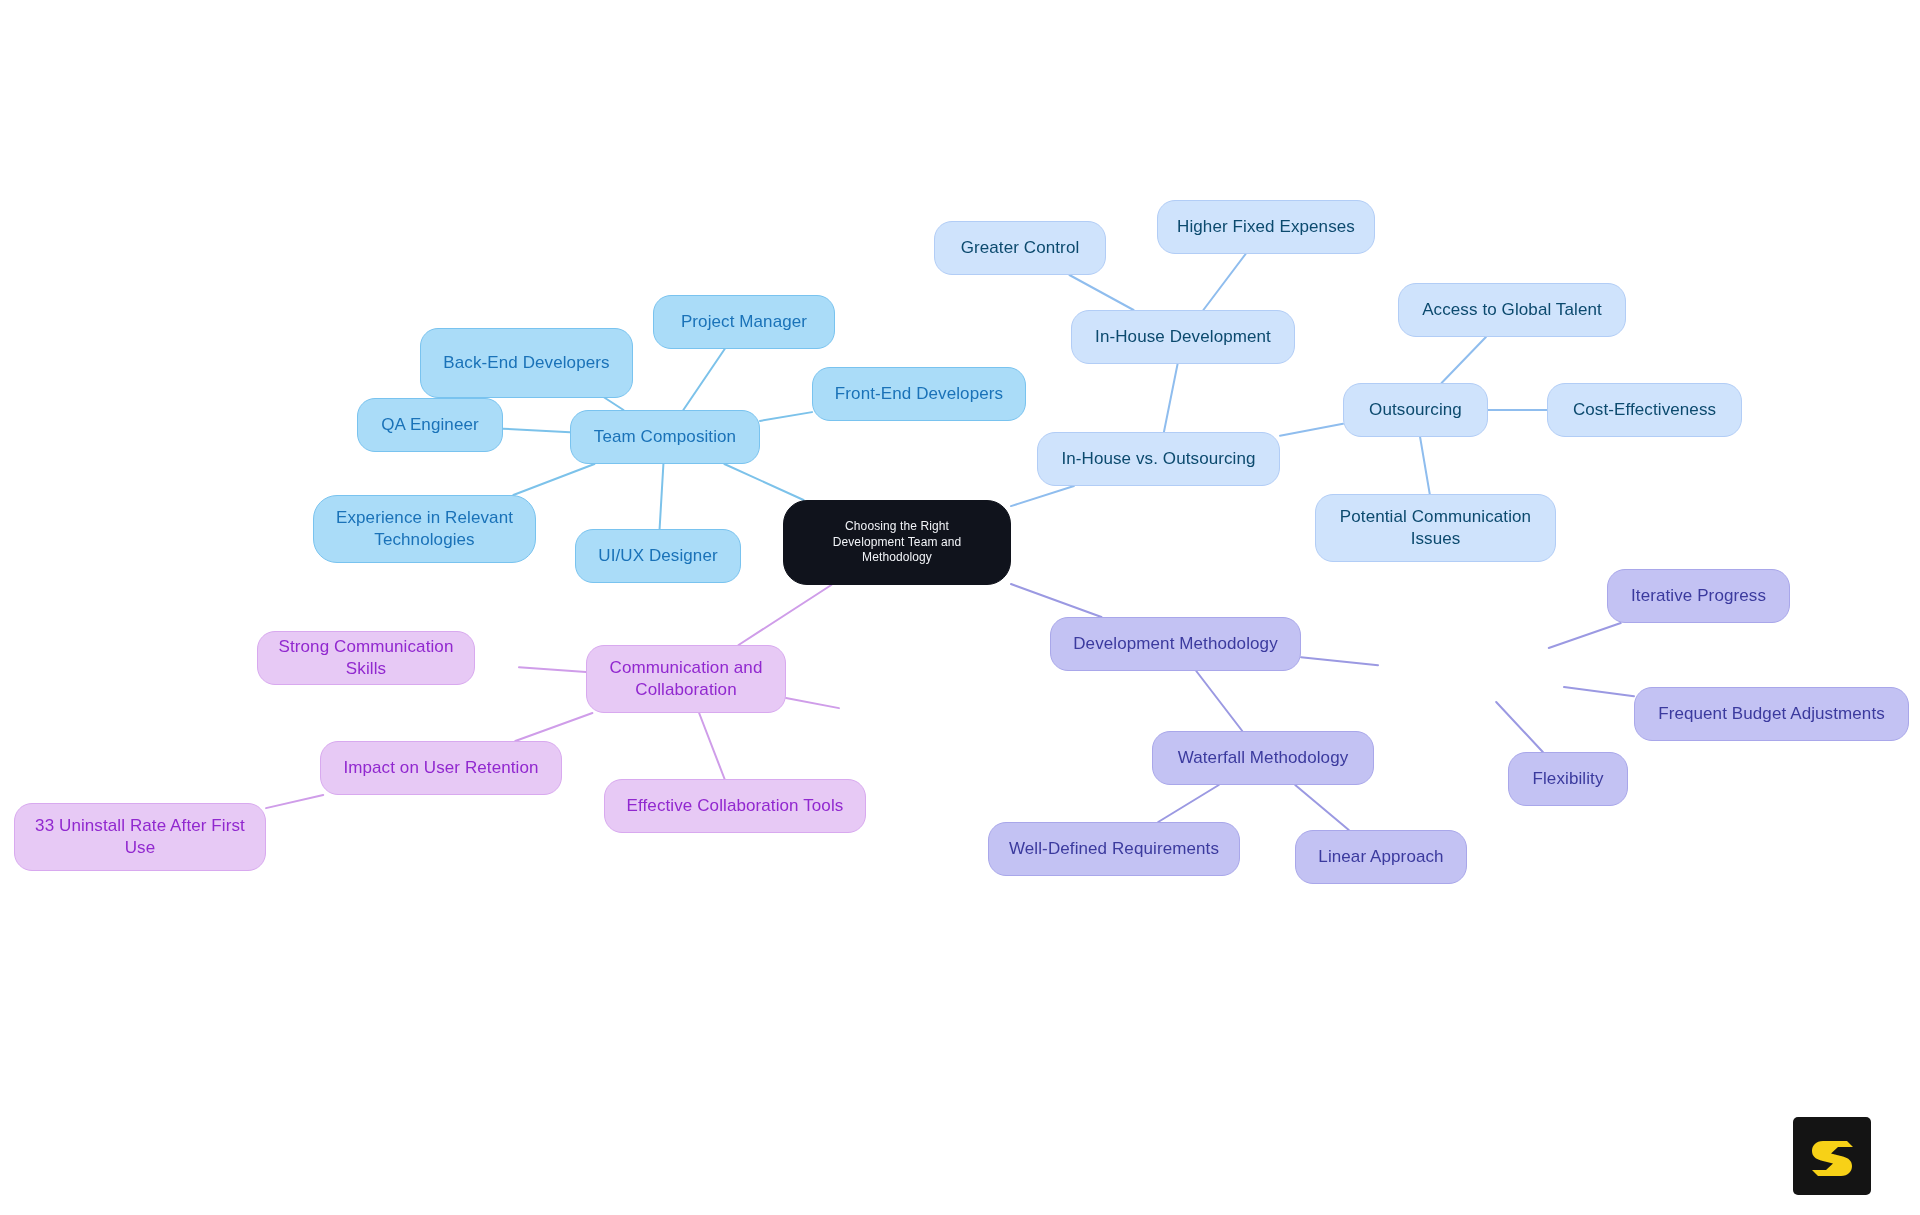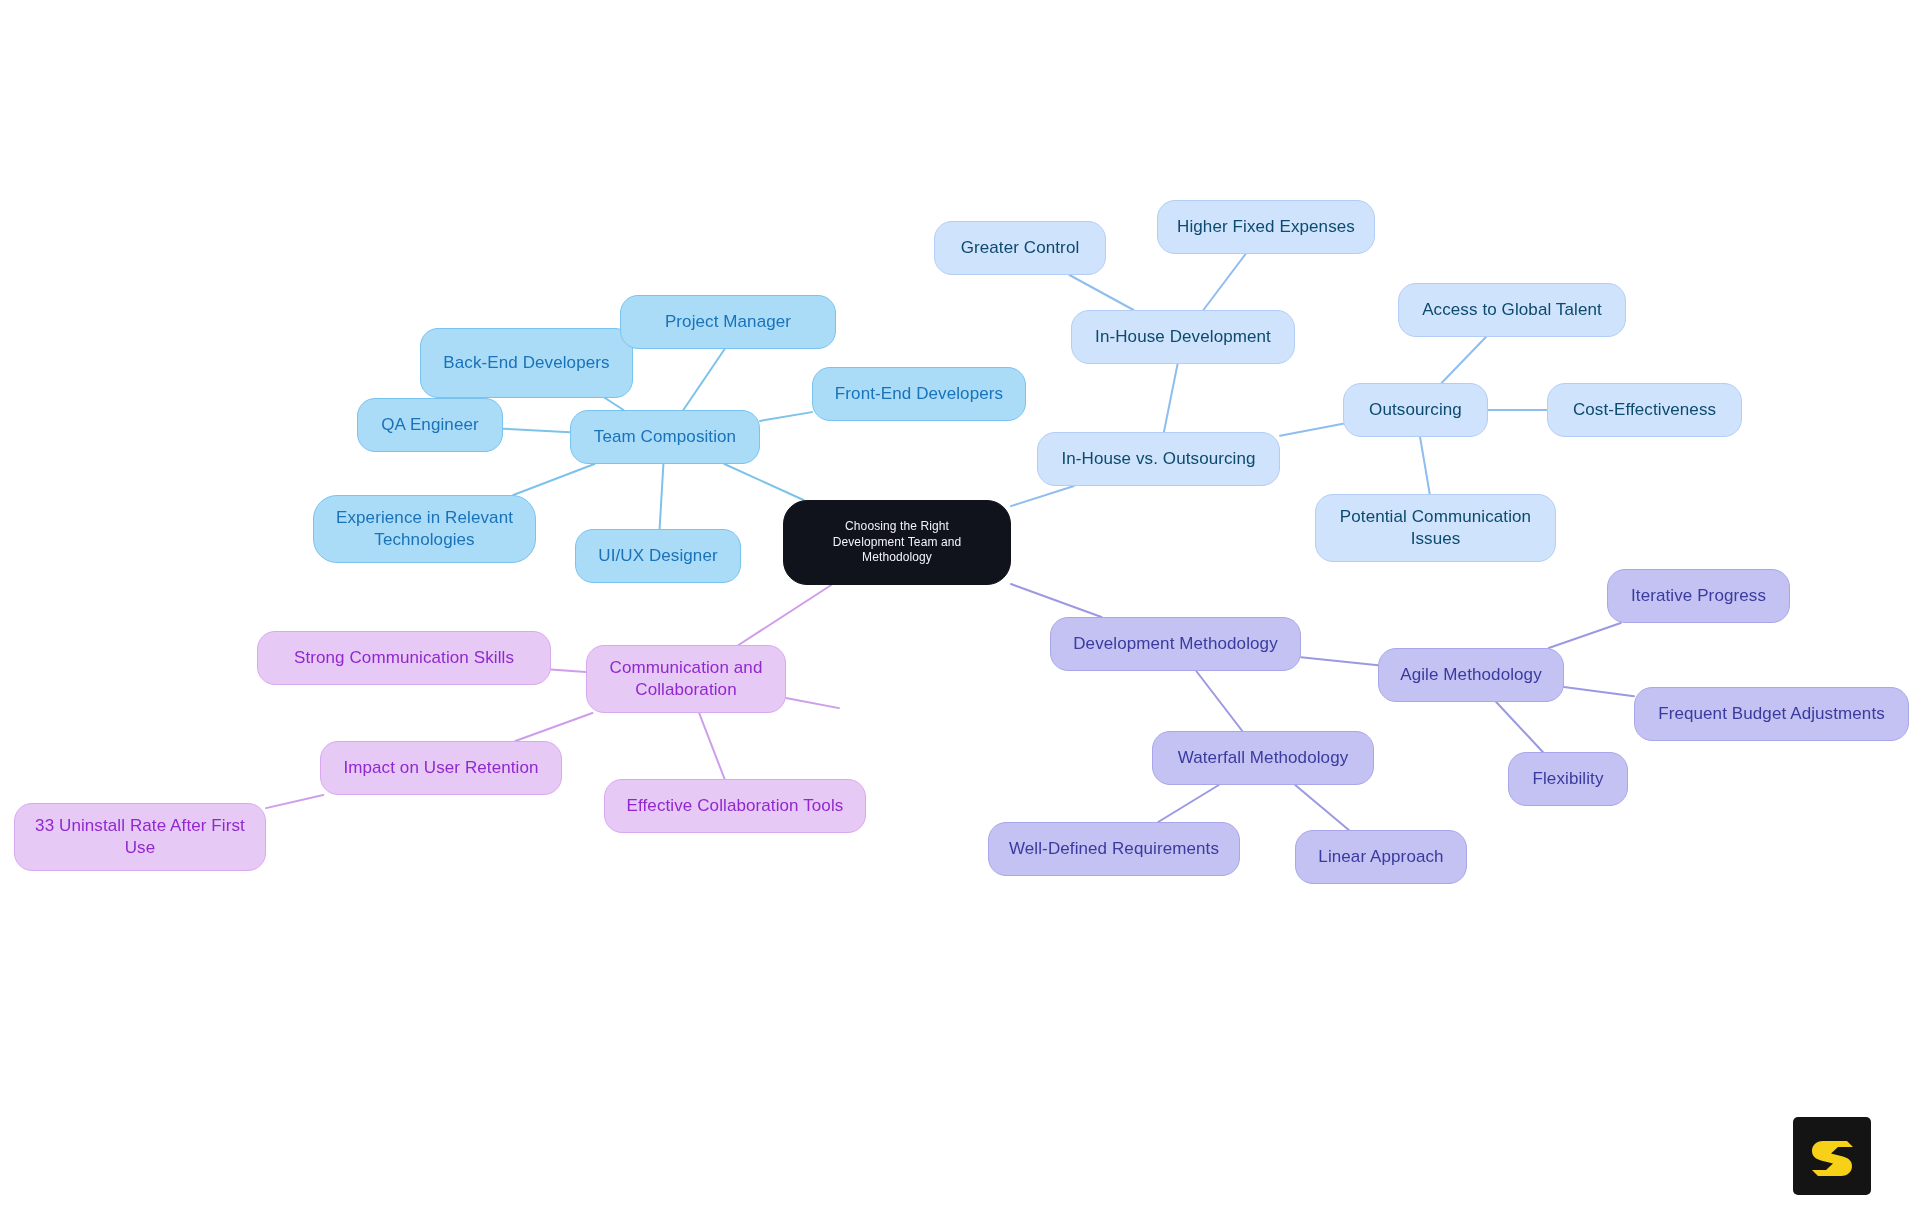--- a/index.html
+++ b/index.html
@@ -97,43 +97,42 @@
   <div id="logo">
     <svg width="52" height="52" viewBox="0 0 52 52">
       <path d="M41 11 H17 C10 11 6 15.5 6 21 C6 26 9.5 29 15 30.5 L27 33.5 L20 40 H6 L12 46 H35 C42 46 46 41.5 46 36 C46 31 42.5 28 37 26.5 L25 23.5 L32 17 H47 Z" fill="#f7d117"></path>
     </svg>
   </div>
 <div class="node root" style="left: 783px; top: 500px; width: 228px; height: 85px;">Choosing the Right
 Development Team and
 Methodology</div>
     <div class="node blue" style="left: 570px; top: 410px; width: 190px; height: 54px;">Team Composition</div>
     <div class="node blue" style="left: 414px; top: 328px; width: 213px; height: 70px; margin-left: 6px;">Back-End Developers</div>
-    <div class="node blue" style="left: 620px; top: 295px; width: 216px; height: 54px;">Project Manager</div>
+    <div class="node blue" style="left: 653px; top: 295px; width: 182px; height: 54px;">Project Manager</div>
     <div class="node blue" style="left: 812px; top: 367px; width: 214px; height: 54px;">Front-End Developers</div>
     <div class="node blue" style="left: 357px; top: 398px; width: 146px; height: 54px;">QA Engineer</div>
     <div class="node blue" style="left: 313px; top: 495px; width: 223px; height: 68px; border-radius: 24px;">Experience in Relevant
 Technologies</div>
     <div class="node blue" style="left: 575px; top: 529px; width: 166px; height: 54px;">UI/UX Designer</div>
     <div class="node lightblue" style="left: 1037px; top: 432px; width: 243px; height: 54px;">In-House vs. Outsourcing</div>
     <div class="node lightblue" style="left: 1071px; top: 310px; width: 224px; height: 54px;">In-House Development</div>
     <div class="node lightblue" style="left: 934px; top: 221px; width: 172px; height: 54px;">Greater Control</div>
     <div class="node lightblue" style="left: 1157px; top: 200px; width: 218px; height: 54px;">Higher Fixed Expenses</div>
     <div class="node lightblue" style="left: 1343px; top: 383px; width: 145px; height: 54px;">Outsourcing</div>
     <div class="node lightblue" style="left: 1398px; top: 283px; width: 228px; height: 54px;">Access to Global Talent</div>
     <div class="node lightblue" style="left: 1547px; top: 383px; width: 195px; height: 54px;">Cost-Effectiveness</div>
     <div class="node lightblue" style="left: 1315px; top: 494px; width: 241px; height: 68px;">Potential Communication
 Issues</div>
     <div class="node purple" style="left: 1050px; top: 617px; width: 251px; height: 54px;">Development Methodology</div>
-    <div class="node purple" style="left: 1378px; top: 648px; width: 186px; height: 54px;">Agile Methodology</div>
     <div class="node purple" style="left: 1607px; top: 569px; width: 183px; height: 54px;">Iterative Progress</div>
     <div class="node purple" style="left: 1634px; top: 687px; width: 275px; height: 54px;">Frequent Budget Adjustments</div>
     <div class="node purple" style="left: 1508px; top: 752px; width: 120px; height: 54px;">Flexibility</div>
     <div class="node purple" style="left: 1152px; top: 731px; width: 222px; height: 54px;">Waterfall Methodology</div>
     <div class="node purple" style="left: 988px; top: 822px; width: 252px; height: 54px;">Well-Defined Requirements</div>
     <div class="node purple" style="left: 1295px; top: 830px; width: 172px; height: 54px;">Linear Approach</div>
     <div class="node pink" style="left: 586px; top: 645px; width: 200px; height: 68px;">Communication and
 Collaboration</div>
-    <div class="node pink" style="left: 257px; top: 631px; width: 294px; height: 54px;">Strong Communication Skills</div>
+    <div class="node pink" style="left: 257px; top: 631px; width: 218px; height: 54px;">Strong Communication Skills</div>
     <div class="node pink" style="left: 320px; top: 741px; width: 242px; height: 54px;">Impact on User Retention</div>
     <div class="node pink" style="left: 14px; top: 803px; width: 252px; height: 68px;">33 Uninstall Rate After First
 Use</div>
     <div class="node pink" style="left: 604px; top: 779px; width: 262px; height: 54px;">Effective Collaboration Tools</div>
   </div>
 
 </body></html>

